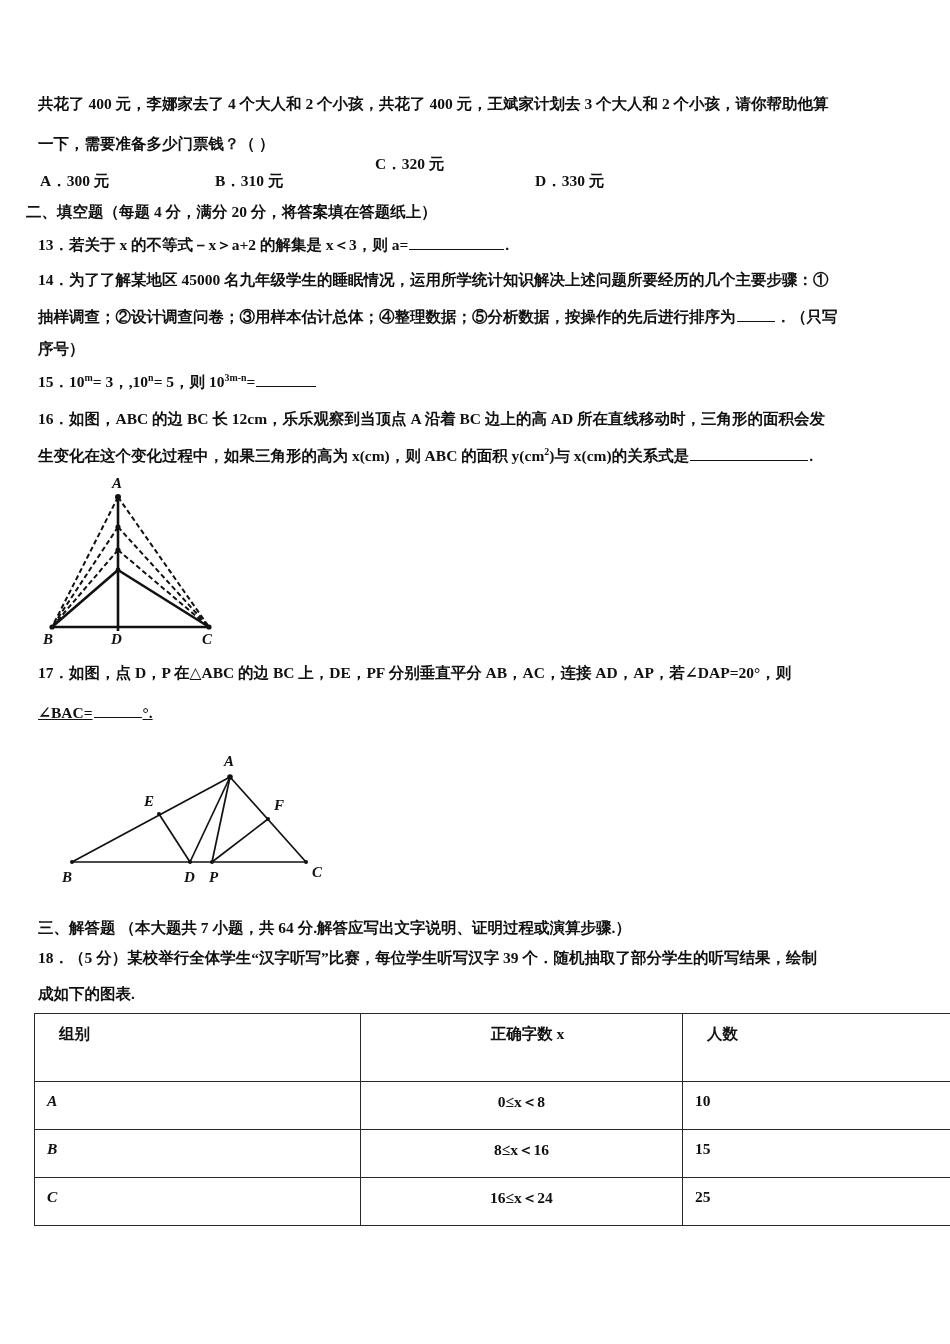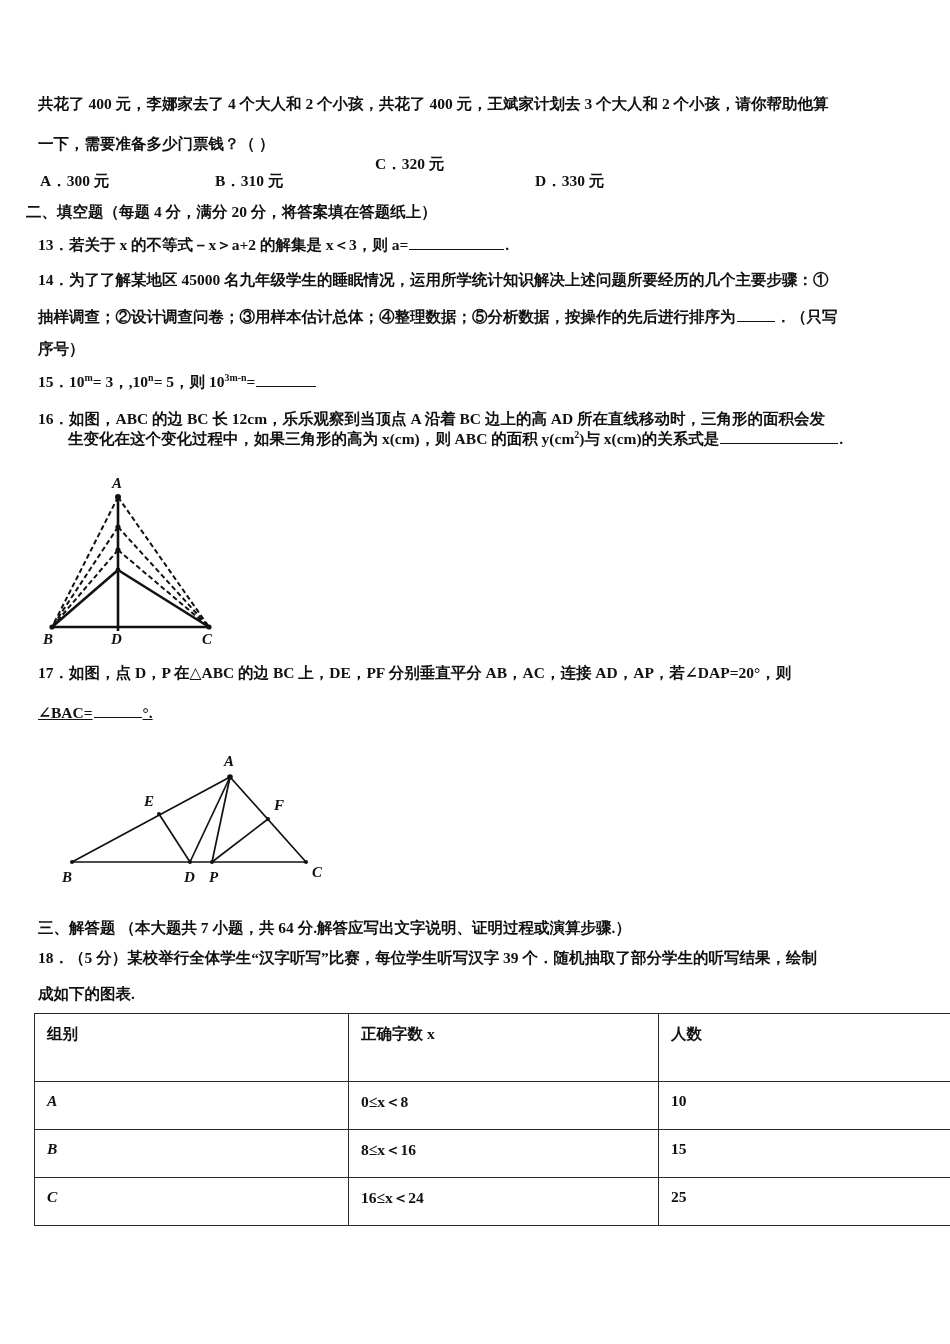--- a/index.html
+++ b/index.html
@@ -64,23 +64,23 @@
   .tbl td {
     border: 1.4px solid #2a2a2a;
     vertical-align: top;
     padding: 10px 12px 0 12px;
     font-size: 15.5px;
     font-weight: bold;
     font-family: "Liberation Serif", serif;
     color: #111;
   }
   .tbl td.c1 { width: 289px; }
-  .tbl td.c2 { width: 285px; }
+  .tbl td.c2 { width: 285px; text-align: center; }
   .tbl td.c3 { width: 294px; }
-  .tbl tr.hrow td { height: 57px; }
+  .tbl tr.hrow td { height: 57px; padding-left: 24px; }
   .tbl tr.drow td { height: 37px; }
   .grp { font-style: italic; }
 </style>
 </head>
 <body>
 
 <div class="page">
 
   <div class="ln" style="left:38px; top:96px;">共花了 400 元，李娜家去了 4 个大人和 2 个小孩，共花了 400 元，王斌家计划去 3 个大人和 2 个小孩，请你帮助他算</div>
 
@@ -105,21 +105,21 @@
   </div>
   <div class="ln" style="left:38px; top:341px;">序号）</div>
 
   <div class="ln" style="left:38px; top:371px;">
     <span>15．</span><span>10</span><sup class="sp">m</sup><span>= 3，,10</span><sup class="sp">n</sup><span>= 5，则 10</span><sup class="sp">3m-n</sup><span>=</span><span class="blank b60"></span>
   </div>
 
   <div class="ln" style="left:38px; top:411px;">
     <span>16．</span><span>如图，ABC 的边 BC 长 12cm，乐乐观察到当顶点 A 沿着 BC 边上的高 AD 所在直线移动时，三角形的面积会发</span>
   </div>
-  <div class="ln" style="left:38px; top:428px;margin-left:30px;">
+  <div class="ln" style="left:38px; top:445px;">
     <span>生变化在这个变化过程中，如果三角形的高为 x(cm)，则 ABC 的面积 y(cm</span><sup class="sp">2</sup><span>)与 x(cm)的关系式是</span><span class="blank" style="width:118px;"></span><span>.</span>
   </div>
 
   <div class="fig" style="left:34px; top:470px;">
     <svg width="230" height="175" viewBox="0 0 230 175">
 
       <line x1="18" y1="157" x2="175" y2="157" stroke="#111" stroke-width="2.6"></line>
 
       <line x1="84" y1="27" x2="84" y2="161" stroke="#111" stroke-width="2.6"></line>
 

